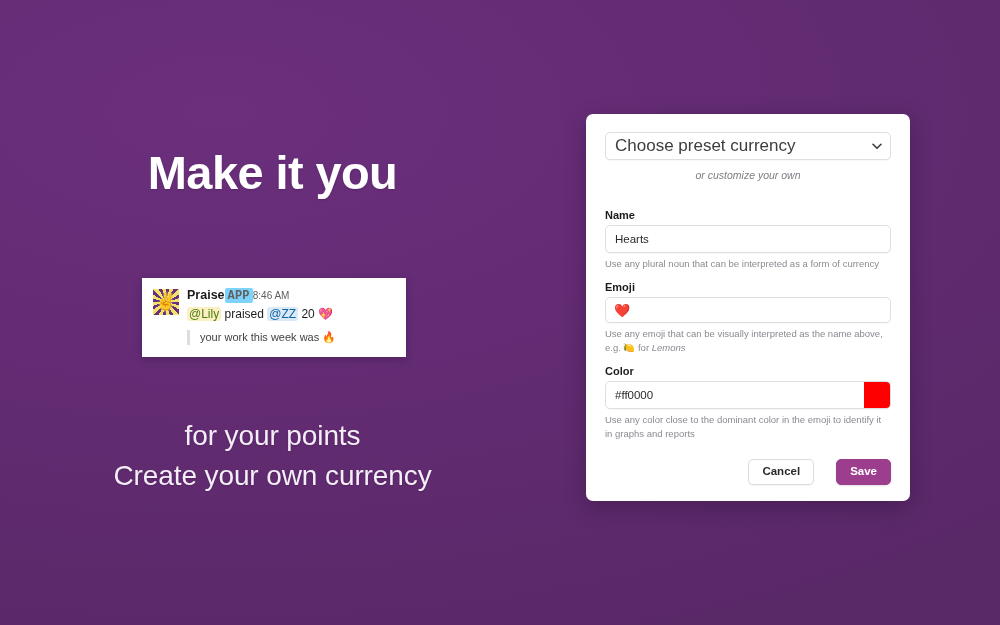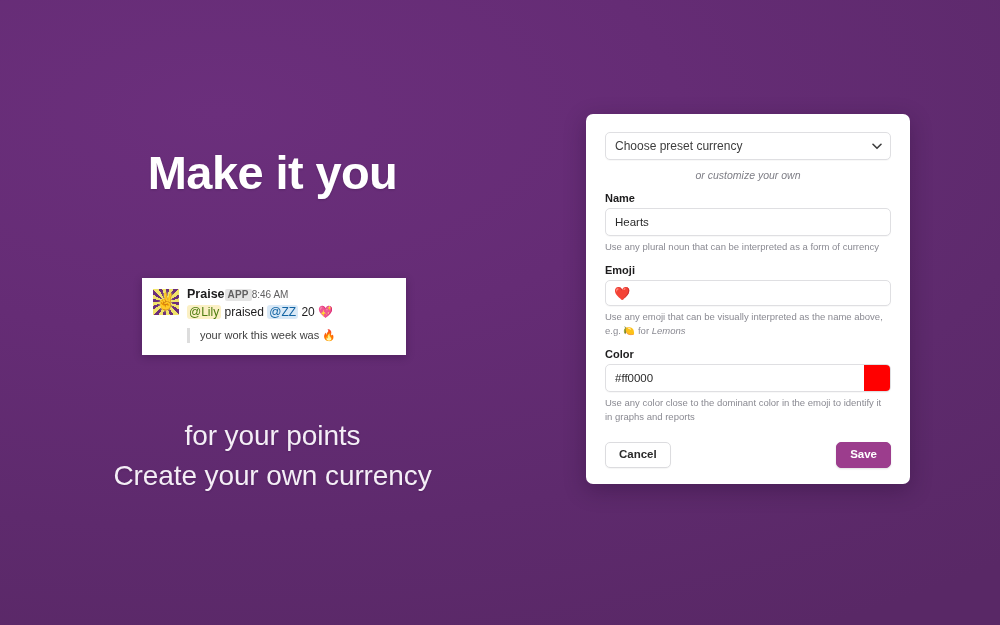--- a/index.html
+++ b/index.html
@@ -122,27 +122,28 @@
     align-items: baseline;
     line-height: 1;
     margin-bottom: 3px;
   }
   .slack-name {
     font-size: 12.5px;
     font-weight: bold;
     color: #1d1c1d;
   }
   .app-badge {
-    font-size: 10px;
+    font-size: 12px;
     font-weight: bold;
     color: #616061;
-    background: #e5e5e5;
+    background: #7dd3fc;
     border-radius: 2px;
     padding: 1.5px 3px 1px 3px;
     letter-spacing: 0.2px;
+    font-family: Liberation Mono, monospace;
   }
   .slack-time {
     font-size: 10px;
     color: #616061;
   }
   .slack-text {
     font-size: 12px;
     color: #1d1c1d;
     line-height: 1.42;
     white-space: nowrap;
@@ -187,21 +188,21 @@
 
   .select-wrap { position: relative; }
   .select-box {
     width: 100%;
     height: 28px;
     box-sizing: border-box;
     border: 1px solid #dfdfe2;
     border-radius: 5px;
     background: #ffffff;
     padding: 0 26px 0 9px;
-    font-size: 12px;
+    font-size: 17px;
     color: #3d3d3d;
     display: flex;
     align-items: center;
     box-shadow: 0 1px 1px rgba(0,0,0,0.03);
   }
   .chevron {
     position: absolute;
     right: 9px;
     top: 0;
     height: 28px;
@@ -209,21 +210,21 @@
     align-items: center;
     pointer-events: none;
   }
   .chevron svg { display: block; }
 
   .or-line {
     text-align: center;
     font-size: 10.5px;
     font-style: italic;
     color: #7d7d85;
-    margin: 9px 0 11px 0;
+    margin: 9px 0 28px 0;
   }
 
   .field-label {
     font-size: 11px;
     font-weight: bold;
     color: #1d1c1d;
     margin-bottom: 4px;
   }
   .text-input {
     width: 100%;
@@ -270,23 +271,23 @@
     color: #2b2b2b;
   }
   .swatch {
     flex: 0 0 26px;
     width: 26px;
     background: #ff0000;
   }
 
   .actions {
     display: flex;
-    justify-content: space-between;
-    align-items: center;
-    gap: 11px;
+    justify-content: flex-end;
+    align-items: center;
+    gap: 22px;
     margin-top: 19px;
   }
   .btn {
     border-radius: 5px;
     font-size: 11.5px;
     font-weight: bold;
     padding: 6px 13px 6px 13px;
     line-height: 1;
     cursor: pointer;
     box-sizing: border-box;

